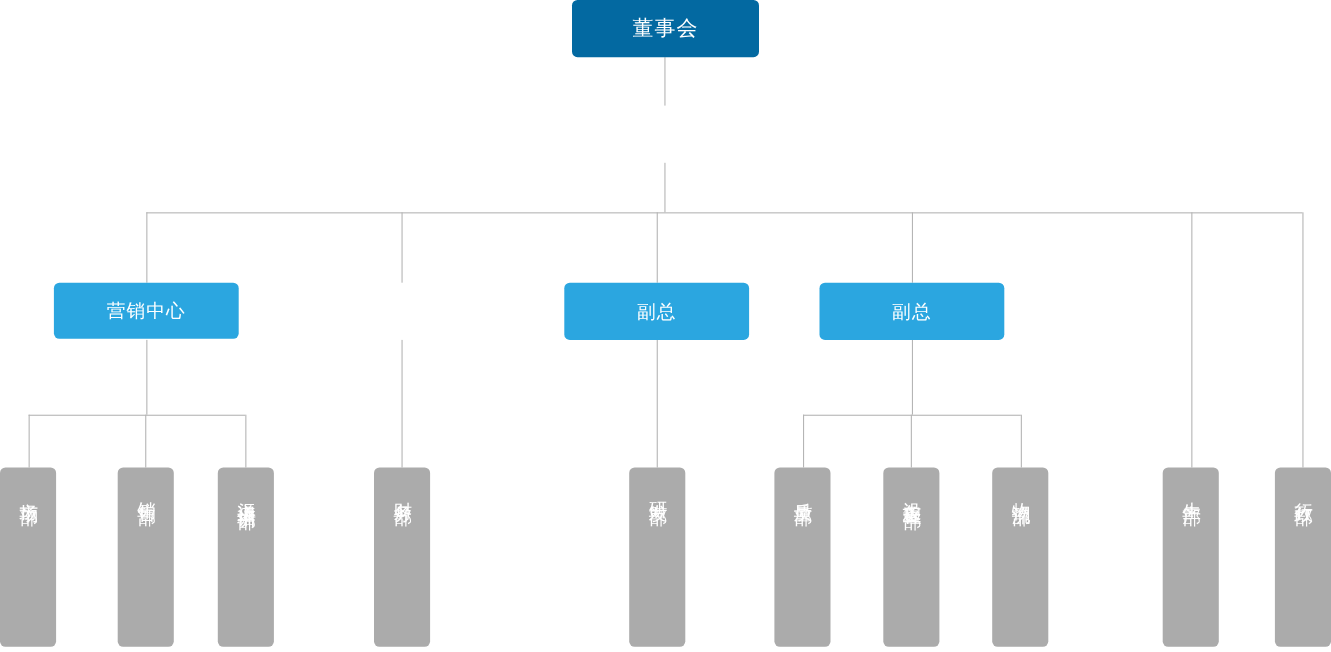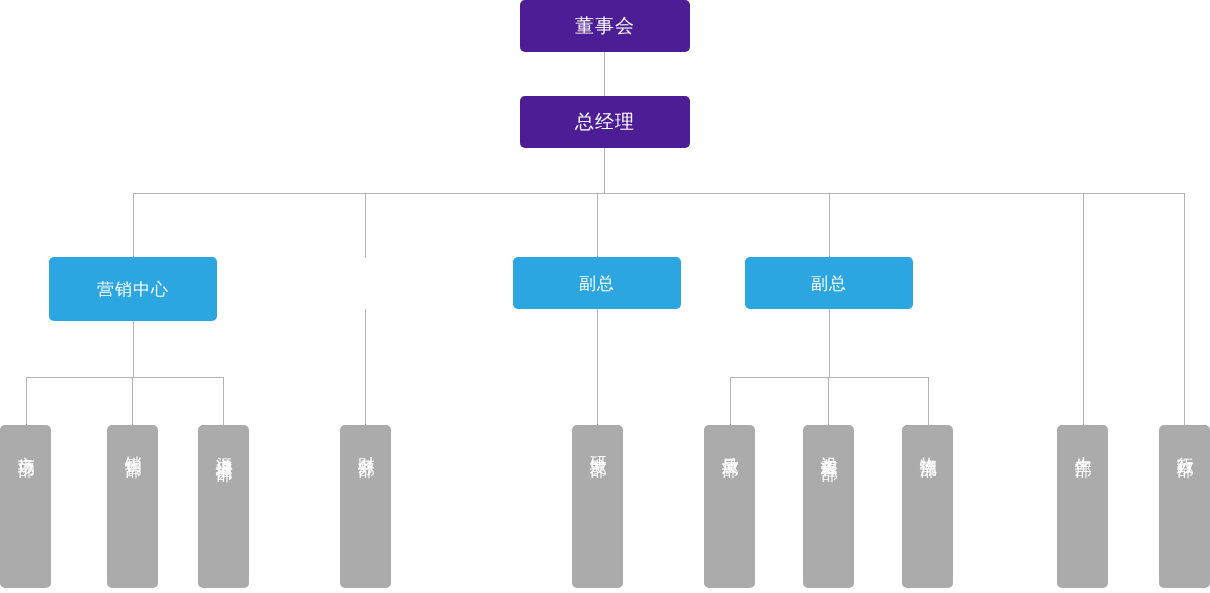--- a/index.html
+++ b/index.html
@@ -21,21 +21,21 @@
     position: absolute;
     box-sizing: border-box;
     display: flex;
     align-items: center;
     justify-content: center;
     color: #ffffff;
     border-radius: 5px;
     z-index: 2;
   }
   .node.lvl1 {
-    background: #4c1d95;
+    background: #0369a1;
     font-size: 19px;
     letter-spacing: 1px;
   }
   .node.lvl2 {
     background: #2ba6e0;
     font-size: 17px;
     letter-spacing: 1px;
   }
   .node.leaf {
     background: #ababab;
@@ -87,23 +87,22 @@
   <div class="ln v" style="left:597px; top:309px; height:116px;"></div>
 
   <div class="ln v" style="left:829px; top:309px; height:68px;"></div>
   <div class="ln h" style="left:730px; top:377px; width:198px;"></div>
   <div class="ln v" style="left:730px; top:377px; height:48px;"></div>
   <div class="ln v" style="left:828px; top:377px; height:48px;"></div>
   <div class="ln v" style="left:928px; top:377px; height:48px;"></div>
 
   <div class="node lvl1" style="left:520px; top:0px; width:170px; height:52px;">董事会</div>
 
-  <div class="node lvl1" style="left:520px; top:96px; width:170px; height:52px;">总经理</div>
 
-  <div class="node lvl2" style="left:49px; top:257px; width:168px; height:64px;">营销中心</div>
+  <div class="node lvl2" style="left:49px; top:257px; width:168px; height:51px;">营销中心</div>
 
 
   <div class="node lvl2" style="left:513px; top:257px; width:168px; height:52px;">副总</div>
 
   <div class="node lvl2" style="left:745px; top:257px; width:168px; height:52px;">副总</div>
 
   <div class="node leaf" style="left:0px; top:425px; width:51px; height:163px;">
     <span class="leaf-text">市场部</span>
   </div>
 

